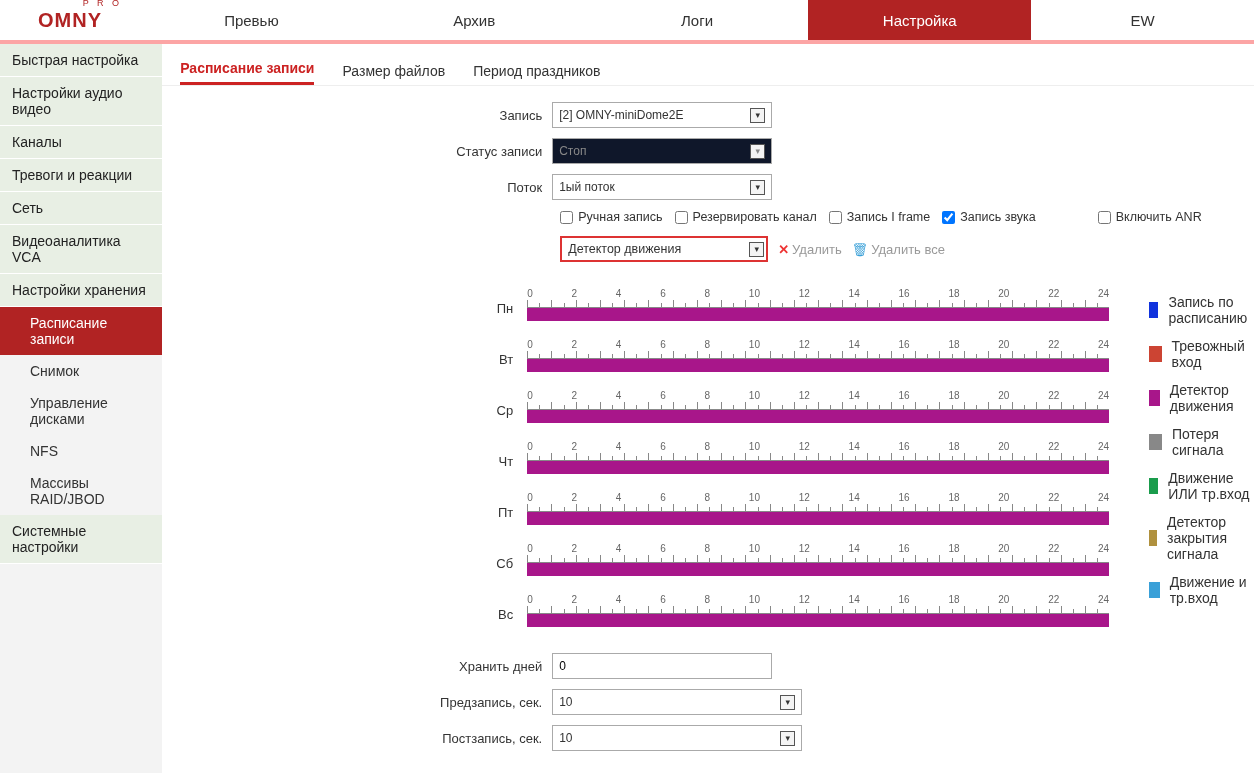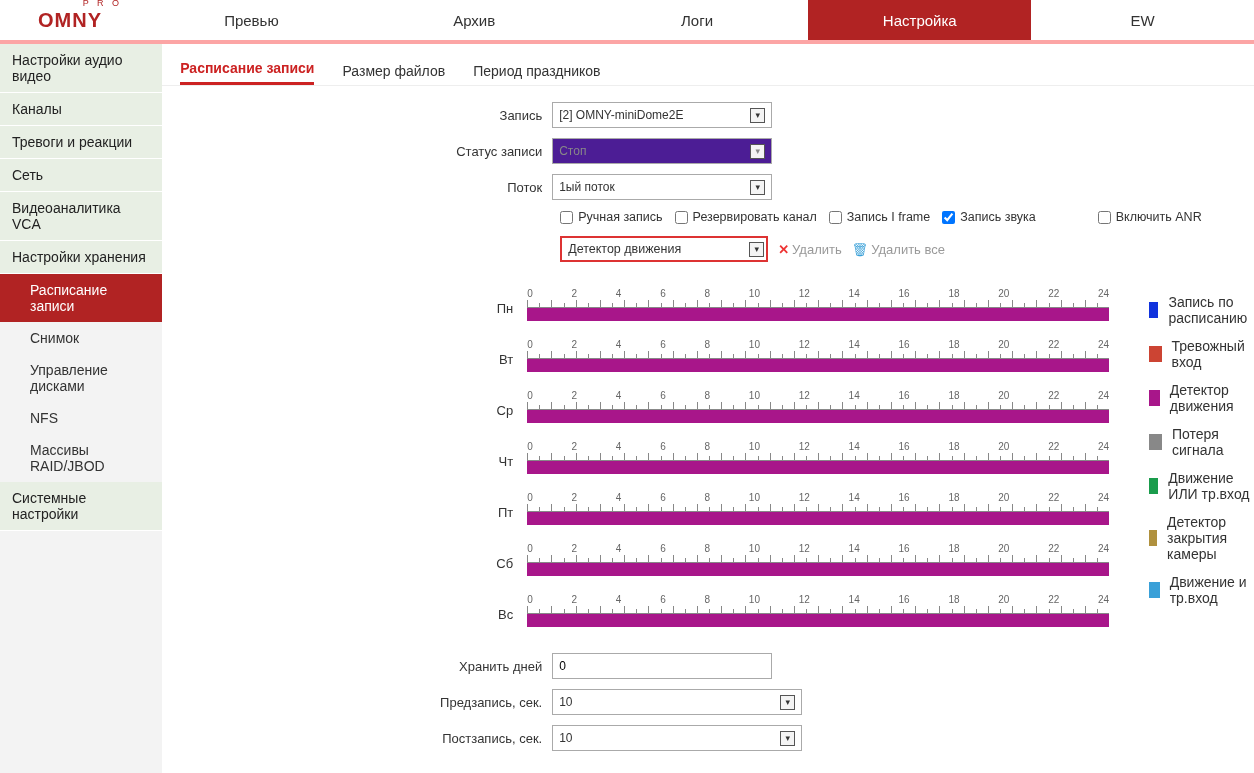--- a/index.html
+++ b/index.html
@@ -23,21 +23,21 @@
 
 .subtabs { display: flex; gap: 28px; padding-left: 18px; border-bottom: 1px solid #eee; height: 34px; align-items: flex-end; }
 .subtab { padding-bottom: 6px; font-size: 14px; color: #333; cursor: pointer; }
 .subtab.active { color: #c22; border-bottom: 3px solid #c22; font-weight: bold; }
 
 .form-area { padding: 16px 0 0 0; }
 .form-row { display: flex; align-items: center; margin-bottom: 10px; }
 .form-label { width: 390px; text-align: right; padding-right: 10px; font-size: 13px; }
 .select, .text-input { height: 26px; border: 1px solid #aaa; padding: 0 6px; font-size: 12px; background: #fff; }
 .select { width: 220px; display: flex; align-items: center; justify-content: space-between; cursor: pointer; }
-.select.disabled { background: #4c1d95; color: #888; }
+.select.disabled { background: #0f172a; color: #888; }
 .text-input { width: 220px; }
 .chev { border: 1px solid #555; width: 15px; height: 15px; display:flex; align-items:center; justify-content:center; font-size:9px; background:#f4f4f4; }
 
 .checkrow { display: flex; align-items: center; gap: 12px; padding-left: 398px; margin-top: 10px; }
 .chk { display: flex; align-items: center; gap: 5px; font-size: 12.5px; }
 .chk input { width:13px; height:13px; }
 
 .actionrow { display: flex; align-items: center; gap: 10px; padding-left: 398px; margin-top: 12px; }
 .eventtype { border: 2px solid #d33; width: 208px; height: 26px; display: flex; align-items: center; justify-content: space-between; padding: 0 2px 0 6px; font-size: 12.5px; cursor:pointer; }
 .event-chev { border: 1px solid #555; width:15px; height:15px; display:flex; align-items:center; justify-content:center; font-size:9px; background:#f4f4f4;}
@@ -74,20 +74,21 @@
   </div>
   <div class="topnav-item">Превью</div>
   <div class="topnav-item">Архив</div>
   <div class="topnav-item">Логи</div>
   <div class="topnav-item active">Настройка</div>
   <div class="topnav-item">EW</div>
 </div>
 
 <div class="layout">
   <div class="sidebar">
+    <div class="side-item">Быстрая настройка</div>
     <div class="side-item">Настройки аудио видео</div>
     <div class="side-item">Каналы</div>
     <div class="side-item">Тревоги и реакции</div>
     <div class="side-item">Сеть</div>
     <div class="side-item">Видеоаналитика VCA</div>
     <div class="side-item">Настройки хранения</div>
     <div class="side-item sub active">Расписание записи</div>
     <div class="side-item sub">Снимок</div>
     <div class="side-item sub">Управление дисками</div>
     <div class="side-item sub">NFS</div>
@@ -679,21 +680,21 @@
             <div class="legend-item">
               <div class="leg-sw" style="background: rgb(136, 136, 136);"></div>
               <span>Потеря сигнала</span>
             </div>
             <div class="legend-item">
               <div class="leg-sw" style="background: rgb(26, 156, 76);"></div>
               <span>Движение ИЛИ тр.вход</span>
             </div>
             <div class="legend-item">
               <div class="leg-sw" style="background: rgb(176, 145, 62);"></div>
-              <span>Детектор закрытия камеры</span>
+              <span>Детектор закрытия сигнала</span>
             </div>
             <div class="legend-item">
               <div class="leg-sw" style="background: rgb(58, 160, 216);"></div>
               <span>Движение и тр.вход</span>
             </div>
           </div>
       </div>
 
       <div class="bottom-form">
         <div class="form-row">

